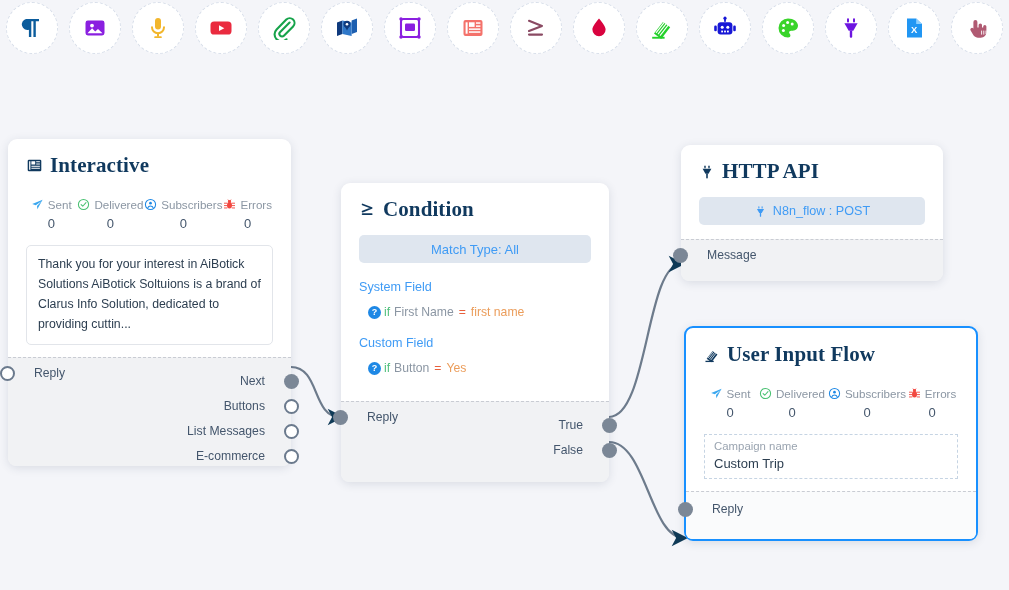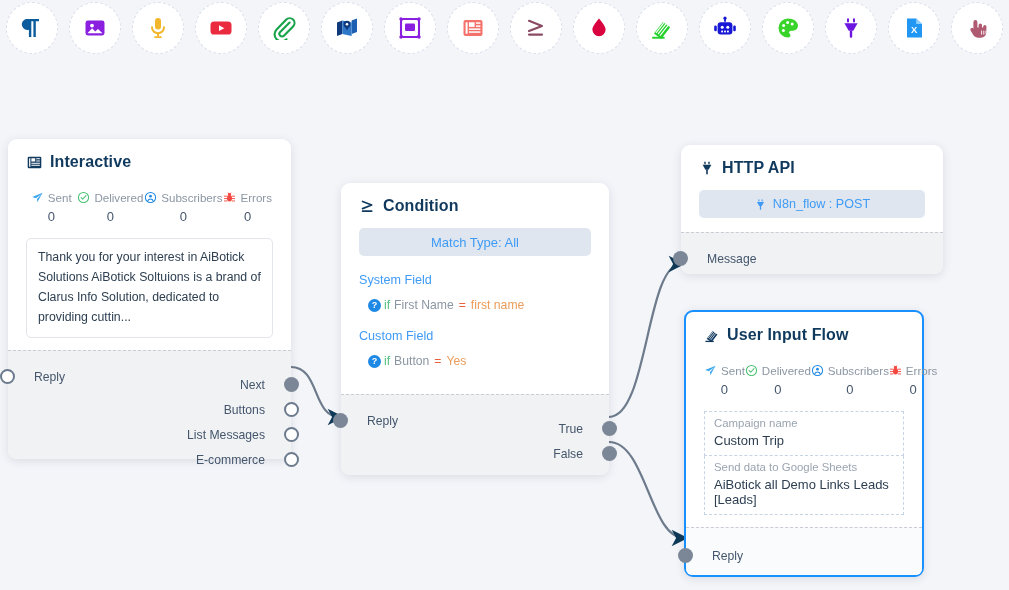--- a/index.html
+++ b/index.html
@@ -34,36 +34,37 @@
     position:absolute;
     background:#ffffff;
     border-radius:9px;
     box-shadow:0 2px 10px rgba(40,55,85,.13);
     box-sizing:border-box;
   }
   .node.selected{border:2px solid #1890ff;}
   .node-body{padding:14px 18px 12px 18px;}
   .node-title{
     display:flex;align-items:center;gap:7px;
-    font-size:16px;font-weight:bold;color:#10395e;
+    font-size:21px;font-weight:bold;color:#10395e;
     letter-spacing:.1px;
+    font-family:Liberation Serif, serif;
   }
   .node-title .ttl{font-weight:bold;}
 
   .node-footer{
     background:#f1f2f4;
     border-top:1.5px dashed #c9ccd3;
     border-radius:0 0 8px 8px;
     position:relative;
   }
   .node.selected .node-footer{border-radius:0 0 6px 6px;}
 
   
   .port-row{
-    position:relative;height:25px;display:flex;align-items:flex-end;
+    position:relative;height:25px;display:flex;align-items:flex-start;
   }
   .port-row.left{justify-content:flex-start;padding-left:26px;}
   .port-row.right{justify-content:flex-end;padding-right:26px;}
   .port-label{font-size:12.2px;color:#44566c;white-space:nowrap;}
   .port-dot{
     position:absolute;width:15px;height:15px;border-radius:50%;
     box-sizing:border-box;
   }
   .port-dot.hollow{background:#ffffff;border:2px solid #6b7a8d;}
   .port-dot.filled{background:#7b8796;}
@@ -437,21 +438,21 @@
       </div>
     </div>
     <div class="node-footer" style="height:41px;">
       <div class="port-row left" style="margin-top:8px;">
         <span class="port-dot filled"></span>
         <span class="port-label">Message</span>
       </div>
     </div>
   </div>
 
-  <div class="node selected" style="left:684px;top:254px;width:240px;">
+  <div class="node selected" style="left:684px;top:270px;width:294px;">
     <div class="node-body">
       <div class="node-title">
         <svg width="16" height="16" viewBox="0 0 24 24">
           <path d="M4 17.5l9-11.6 7.2 5.4-9 11.6z" fill="#10395e"></path>
           <path d="M6 16.8l8.2-10.5M8 18.2l8.2-10.5M10 19.6l8.2-10.5" stroke="#fff" stroke-width="1.1"></path>
           <path d="M2.2 20.6h12.4v2H2.2z" fill="#10395e"></path>
         </svg>
         <span class="ttl">User Input Flow</span>
       </div>
 
@@ -497,24 +498,20 @@
           </div>
           <div class="stat-val">0</div>
         </div>
       </div>
 
       <div class="fields">
         <div class="field-box">
           <div class="field-lbl">Campaign name</div>
           <div class="field-val">Custom Trip</div>
         </div>
-        <div class="field-box">
-          <div class="field-lbl">Send data to Google Sheets</div>
-          <div class="field-val">AiBotick all Demo Links Leads [Leads]</div>
-        </div>
       </div>
     </div>
 
     <div class="node-footer" style="height:47px;background:#fafbfc;">
       <div class="port-row left" style="margin-top:10px;">
         <span class="port-dot filled"></span>
         <span class="port-label">Reply</span>
       </div>
     </div>
   </div>

